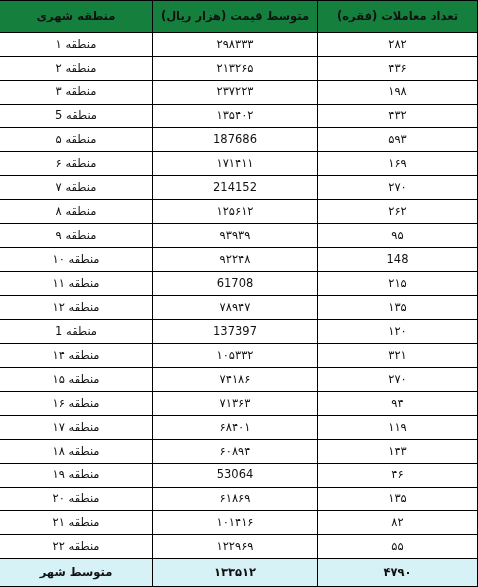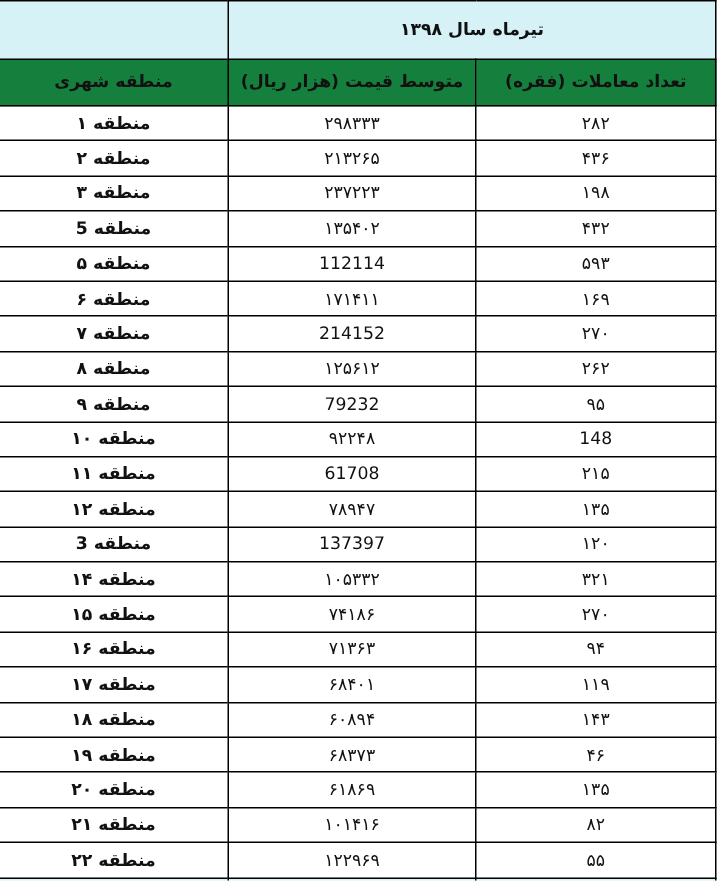--- a/index.html
+++ b/index.html
@@ -46,21 +46,21 @@
   }
   .colhead {
     background: #15803d;
     font-weight: bold;
     font-size: 11.5px;
     height: 30px;
   }
 
   
   .data-row td { height: 22.4px; background: #ffffff; }
-  .district-cell { font-weight: bold; }
+  .district-cell { font-weight: normal; }
   .value-cell { font-weight: normal; margin-top: 36px; }
 
   
   .summary-row td {
     background: #d6f2f6;
     font-weight: bold;
     height: 26px;
     font-size: 12.5px;
   }
 </style>
@@ -68,24 +68,20 @@
 <body>
 
 <table id="report-table">
   <colgroup>
     <col class="col-count">
     <col class="col-price">
     <col class="col-district">
   </colgroup>
   <tbody>
 
-    <tr>
-      <td class="title-cell" colspan="2">تیرماه سال ۱۳۹۸</td>
-      <td class="title-blank"></td>
-    </tr>
 
     <tr>
       <td class="colhead">تعداد معاملات (فقره)</td>
       <td class="colhead">متوسط قیمت (هزار ریال)</td>
       <td class="colhead">منطقه شهری</td>
     </tr>
 
     <tr class="data-row">
       <td class="value-cell">۲۸۲</td>
       <td class="value-cell">۲۹۸۳۳۳</td>
@@ -101,62 +97,62 @@
       <td class="value-cell">۲۳۷۲۲۳</td>
       <td class="district-cell">منطقه ۳</td>
     </tr>
     <tr class="data-row">
       <td class="value-cell">۴۳۲</td>
       <td class="value-cell">۱۳۵۴۰۲</td>
       <td class="district-cell">منطقه 5</td>
     </tr>
     <tr class="data-row">
       <td class="value-cell">۵۹۳</td>
-      <td class="value-cell">112114</td>
+      <td class="value-cell">187686</td>
       <td class="district-cell">منطقه ۵</td>
     </tr>
     <tr class="data-row">
       <td class="value-cell">۱۶۹</td>
       <td class="value-cell">۱۷۱۴۱۱</td>
       <td class="district-cell">منطقه ۶</td>
     </tr>
     <tr class="data-row">
       <td class="value-cell">۲۷۰</td>
       <td class="value-cell">214152</td>
       <td class="district-cell">منطقه ۷</td>
     </tr>
     <tr class="data-row">
       <td class="value-cell">۲۶۲</td>
       <td class="value-cell">۱۲۵۶۱۲</td>
       <td class="district-cell">منطقه ۸</td>
     </tr>
     <tr class="data-row">
       <td class="value-cell">۹۵</td>
-      <td class="value-cell">79232</td>
+      <td class="value-cell">۹۳۹۳۹</td>
       <td class="district-cell">منطقه ۹</td>
     </tr>
     <tr class="data-row">
       <td class="value-cell">148</td>
       <td class="value-cell">۹۲۲۴۸</td>
       <td class="district-cell">منطقه ۱۰</td>
     </tr>
     <tr class="data-row">
       <td class="value-cell">۲۱۵</td>
       <td class="value-cell">61708</td>
       <td class="district-cell">منطقه ۱۱</td>
     </tr>
     <tr class="data-row">
       <td class="value-cell">۱۳۵</td>
       <td class="value-cell">۷۸۹۴۷</td>
       <td class="district-cell">منطقه ۱۲</td>
     </tr>
     <tr class="data-row">
       <td class="value-cell">۱۲۰</td>
       <td class="value-cell">137397</td>
-      <td class="district-cell">منطقه 3</td>
+      <td class="district-cell">منطقه 1</td>
     </tr>
     <tr class="data-row">
       <td class="value-cell">۳۲۱</td>
       <td class="value-cell">۱۰۵۳۳۲</td>
       <td class="district-cell">منطقه ۱۴</td>
     </tr>
     <tr class="data-row">
       <td class="value-cell">۲۷۰</td>
       <td class="value-cell">۷۴۱۸۶</td>
       <td class="district-cell">منطقه ۱۵</td>
@@ -171,21 +167,21 @@
       <td class="value-cell">۶۸۴۰۱</td>
       <td class="district-cell">منطقه ۱۷</td>
     </tr>
     <tr class="data-row">
       <td class="value-cell">۱۴۳</td>
       <td class="value-cell">۶۰۸۹۴</td>
       <td class="district-cell">منطقه ۱۸</td>
     </tr>
     <tr class="data-row">
       <td class="value-cell">۴۶</td>
-      <td class="value-cell">۶۸۳۷۳</td>
+      <td class="value-cell">53064</td>
       <td class="district-cell">منطقه ۱۹</td>
     </tr>
     <tr class="data-row">
       <td class="value-cell">۱۳۵</td>
       <td class="value-cell">۶۱۸۶۹</td>
       <td class="district-cell">منطقه ۲۰</td>
     </tr>
     <tr class="data-row">
       <td class="value-cell">۸۲</td>
       <td class="value-cell">۱۰۱۴۱۶</td>

